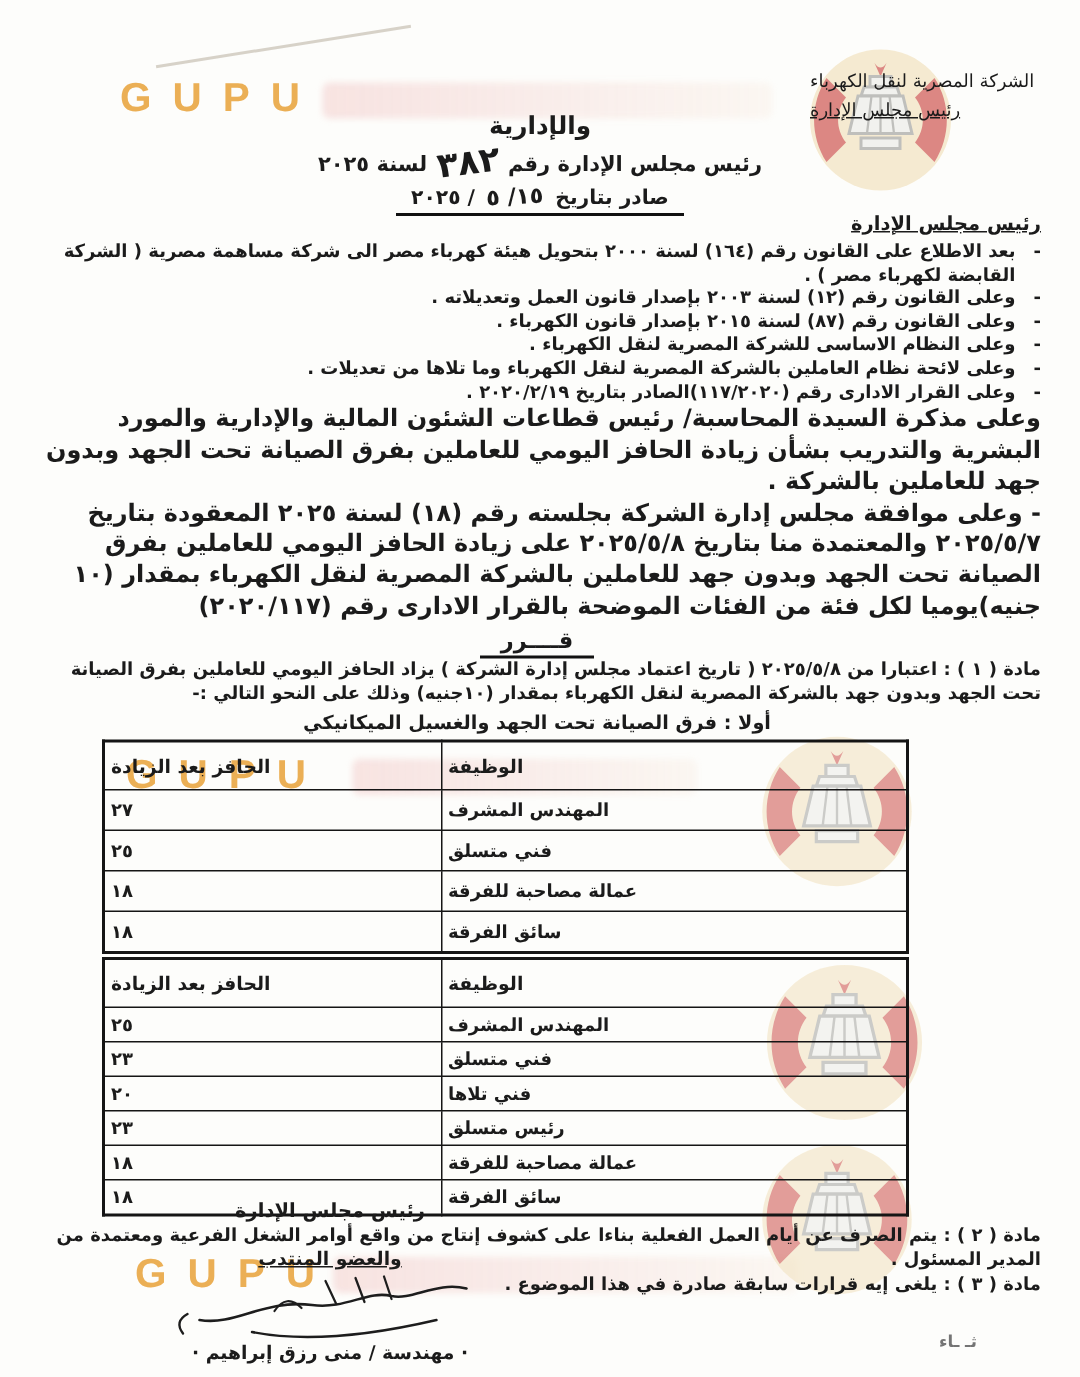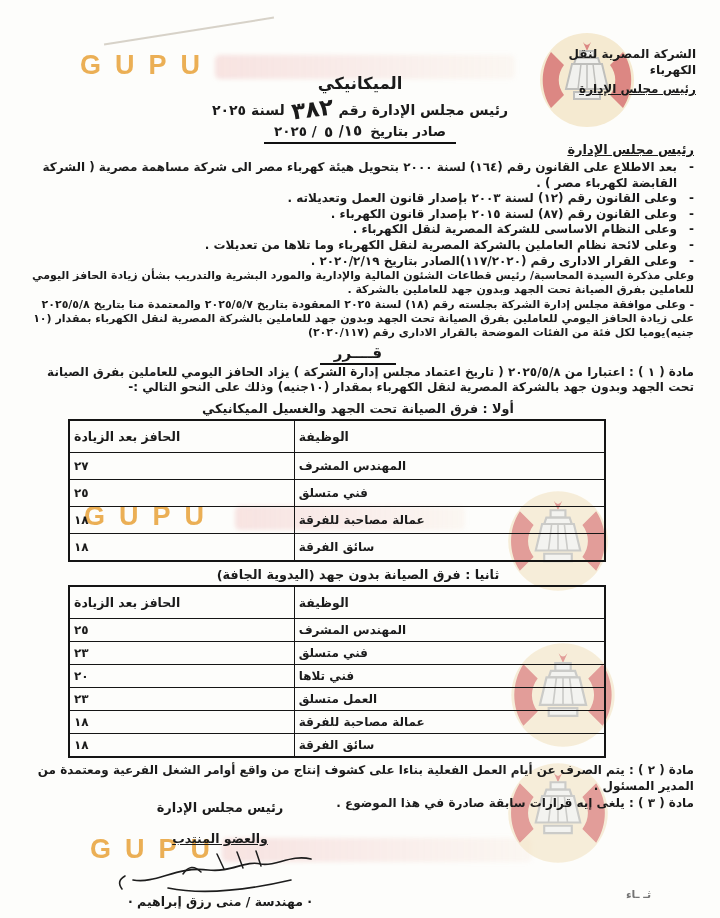--- a/index.html
+++ b/index.html
@@ -30,21 +30,21 @@
   .e-mid{left:505px; top:488px; width:106px; height:106px; opacity:.5;}
   .e-low{left:508px; top:640px; width:110px; height:110px; opacity:.5;}
   .e-bot{left:505px; top:760px; width:106px; height:106px; opacity:.5;}
   .scratch{
     position:absolute; left:103px; top:30px; width:172px; height:2px;
     background:#cac3b7; transform:rotate(-9deg); opacity:.75; z-index:0;
   }
   
   .company{
     position:absolute; top:46px; right:24px; width:156px; z-index:2;
-    text-align:right; font-weight:700; font-size:12px; line-height:1.35;
+    text-align:left; font-weight:400; font-size:12px; line-height:1.35;
   }
   .company .u{text-decoration:underline; display:inline-block; margin-top:3px;}
   .title-block{position:absolute; top:74px; left:0; right:0; text-align:center; z-index:2; font-weight:700;}
   .title-main{font-size:16.5px; letter-spacing:1px;}
   .title-sub{font-size:14px; margin-top:1px;}
   .hw-num{
     display:inline-block; font-size:23px; font-weight:700;
     transform:rotate(-7deg) translateY(2px); margin:0 1px;
   }
   .issue-line{
@@ -53,21 +53,21 @@
   }
   .hw-date{display:inline-block; font-size:15px; transform:rotate(-3deg); margin:0 3px;}
   
   .content{position:absolute; top:142px; right:26px; left:22px; z-index:1;}
   .sec-head{
     font-weight:700; font-size:13px; text-decoration:underline; margin-bottom:3px;
   }
   .p-item{font-weight:700; font-size:12px; line-height:1.3; display:flex;}
   .p-item .dash{width:17px; flex:0 0 17px; text-align:right;}
   .p-item .txt{flex:1;}
-  .p-plain{font-weight:700; font-size:11px; line-height:1.3;}
+  .p-plain{font-weight:700; font-size:16px; line-height:1.3;}
   .decide-head{
     text-align:center; font-weight:700; font-size:15px; margin:3px 0 3px;
   }
   .decide-head span{border-bottom:2.5px solid #111; padding:0 14px 1px; letter-spacing:1px;}
   .article{font-weight:700; font-size:12px; line-height:1.32; margin-top:1px;}
   .tbl-title{font-weight:700; font-size:12.8px; margin:5px 0 3px;text-align:center;}
   table.inc-table{
     border-collapse:collapse; table-layout:fixed; width:538px;
     margin:0 88px 2px 0; border:2px solid #151515; background:transparent;
   }
@@ -139,21 +139,21 @@
   <svg class="emblem e-bot">
       <use href="#emblem"></use>
     </svg>
 
   <div class="company">
     <div>الشركة المصرية لنقل الكهرباء</div>
     <div class="u">رئيس مجلس الإدارة</div>
   </div>
 
   <div class="title-block">
-    <div class="title-main">الميكانيكي</div>
+    <div class="title-main">والإدارية</div>
     <div class="title-sub">
       <span>رئيس مجلس الإدارة رقم</span>
       <span class="hw-num">٣٨٢</span>
       <span>لسنة ٢٠٢٥</span>
     </div>
     <div>
       <span class="issue-line">
         <span>صادر بتاريخ</span>
         <span class="hw-date">١٥/ ٥</span>
         <span>/ ٢٠٢٥</span>
@@ -224,21 +224,20 @@
         <td>عمالة مصاحبة للفرقة</td>
         <td>١٨</td>
       </tr>
       <tr>
         <td>سائق الفرقة</td>
         <td>١٨</td>
       </tr>
     </tbody>
       </table>
 
-    <div class="tbl-title">ثانيا : فرق الصيانة بدون جهد (اليدوية الجافة)</div>
     <table class="inc-table t2">
       <colgroup>
           <col style="width:58%">
           <col style="width:42%">
         </colgroup>
       <tbody>
           <tr>
         <th>الوظيفة</th>
         <th>الحافز بعد الزيادة</th>
       </tr>
@@ -248,21 +247,21 @@
       </tr>
       <tr>
         <td>فني متسلق</td>
         <td>٢٣</td>
       </tr>
       <tr>
         <td>فني تلاها</td>
         <td>٢٠</td>
       </tr>
       <tr>
-        <td>العمل متسلق</td>
+        <td>رئيس متسلق</td>
         <td>٢٣</td>
       </tr>
       <tr>
         <td>عمالة مصاحبة للفرقة</td>
         <td>١٨</td>
       </tr>
       <tr>
         <td>سائق الفرقة</td>
         <td>١٨</td>
       </tr>

